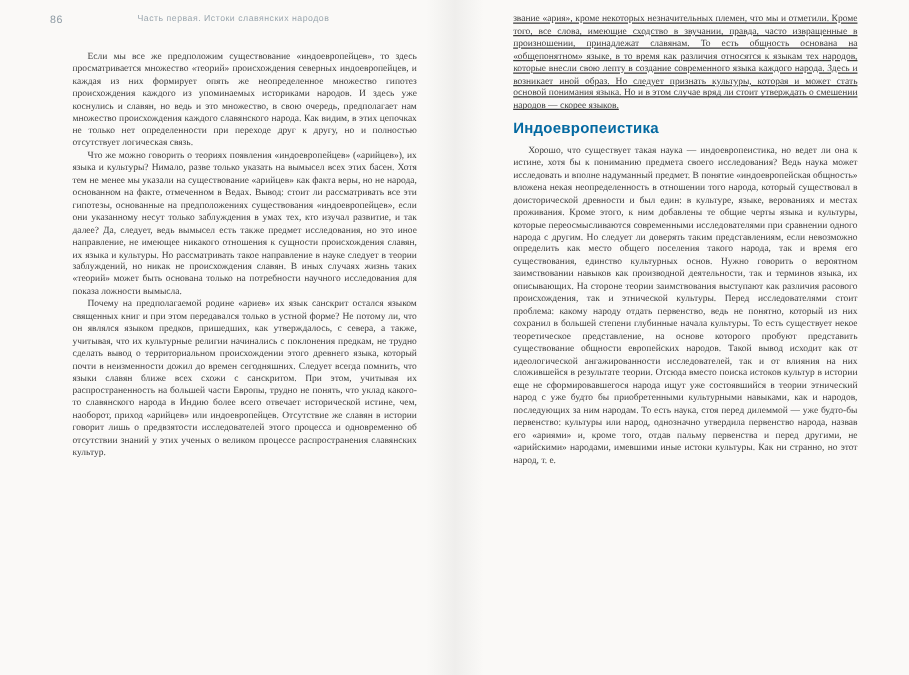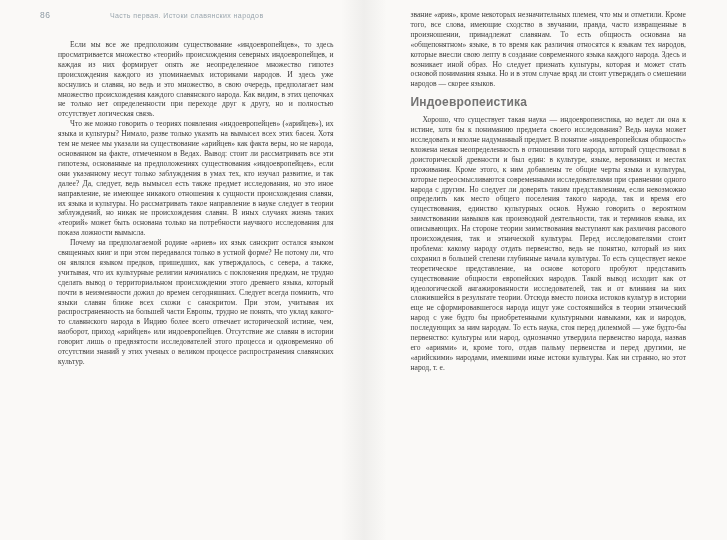--- a/index.html
+++ b/index.html
@@ -25,24 +25,24 @@
   }
   .pagehead .num{position:absolute;top:0;font-size:8.5px;color:#8d9aa3;}
   .page.left .num{left:0;}
   .page.right .num{right:0;}
   .pagehead .run{display:block;text-align:center;padding-top:1.5px;}
   .text{
     font-size:7.6px;line-height:9.9px;color:#3c3c3c;
     text-align:justify;hyphens:auto;margin-left:18px;-webkit-hyphens:auto;
   }
   .text p{margin:0;text-indent:12px;}
-  .text p.noindent{text-indent:0;}
+  .text p.noindent{text-indent:0;text-decoration:underline;}
   .sect{
     font-family:"Liberation Sans", sans-serif;
-    font-size:12px;font-weight:600;color:#737373;
+    font-size:12px;font-weight:600;color:#0369a1;
     margin:9px 0 7px 0;letter-spacing:0.2px;
   }
 </style>
 </head>
 <body>
 
 <div class="spread">
 
   <div class="page left">
     <div class="pagehead">

